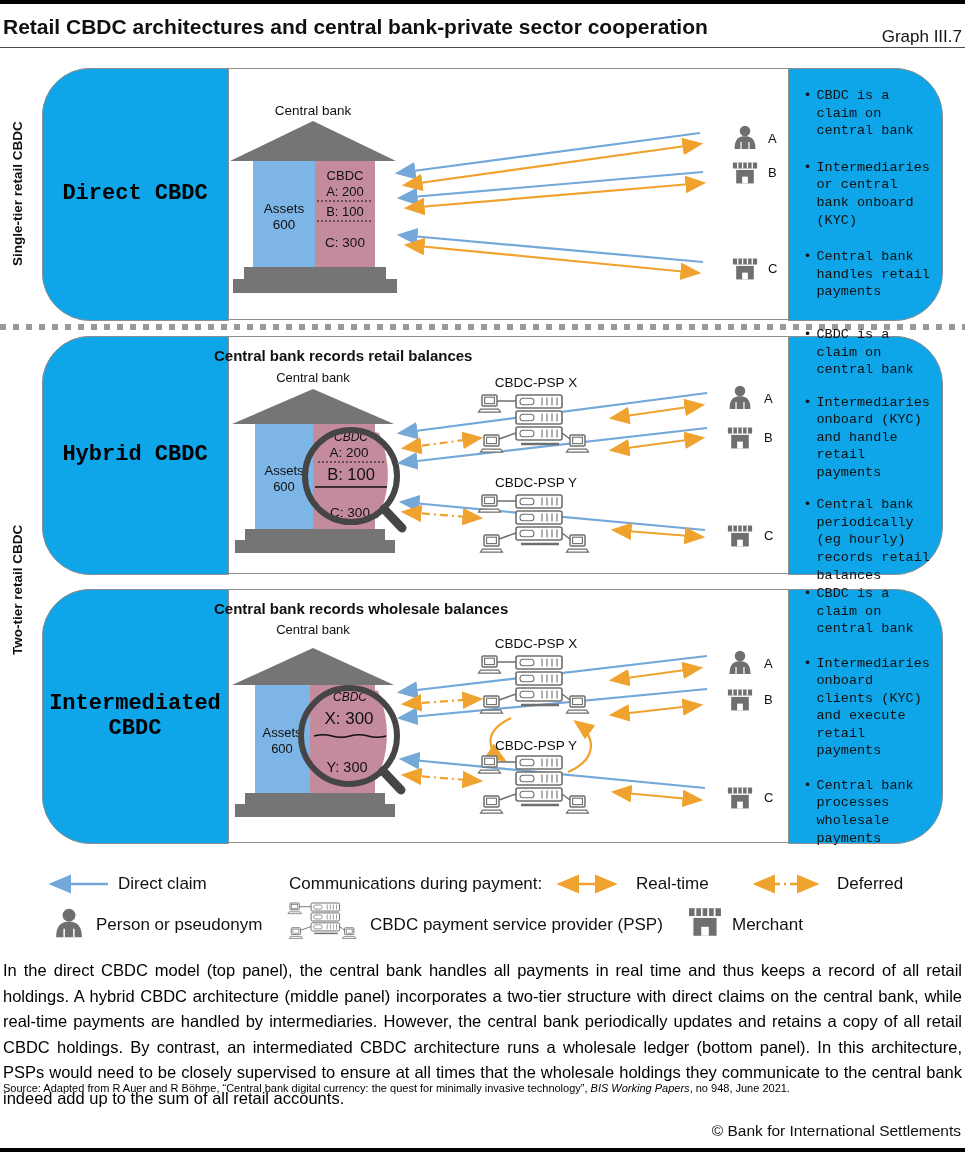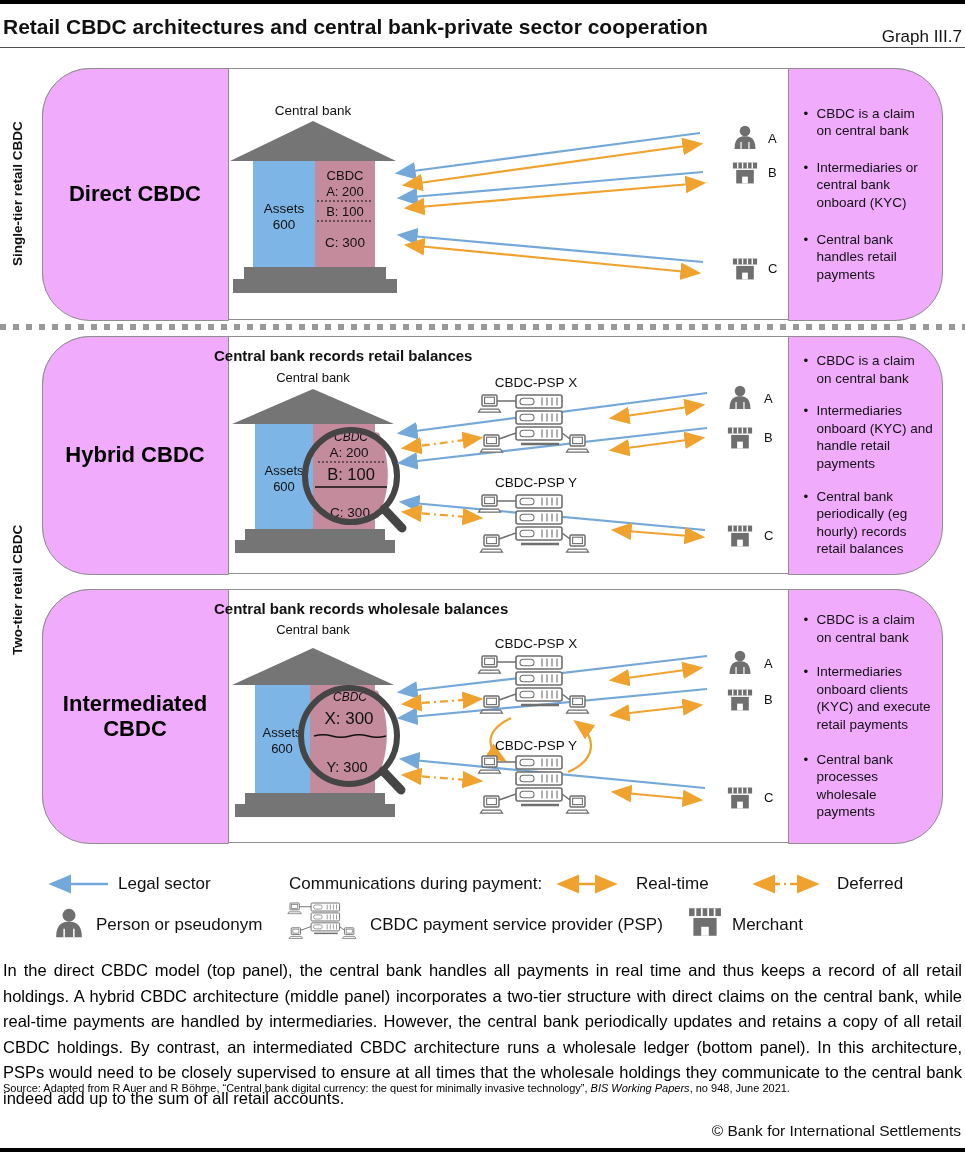--- a/index.html
+++ b/index.html
@@ -31,21 +31,21 @@
   .panel {
     position:absolute; left:42px; width:900px; background:#fff;
     border:1.5px solid #8e8e8e; border-radius:48px;
   }
   .panel-1 { top:6px;  height:252px; }
   .panel-2 { top:274px; height:238px; }
   .panel-3 { top:527px; height:254px; }
 
   .cap {
     position:absolute; top:-1.5px; bottom:-1.5px;
-    background:#f0abfc; border:1.5px solid #8e8e8e;
+    background:#0ea5e9; border:1.5px solid #8e8e8e;font-family:Liberation Mono, monospace;
   }
   .cap-left  { left:-1.5px; width:187px; border-radius:48px 0 0 48px;
                display:flex; align-items:center; justify-content:center; }
   .cap-right { right:-1.5px; width:155px; border-radius:0 48px 48px 0; }
 
   .panel-name { font-weight:bold; font-size:22px; line-height:1.15; text-align:center; color:#000; padding:0 6px; }
 
   .bullets {
     list-style:none; height:100%; padding:10px 8px 10px 15px;
     display:flex; flex-direction:column; justify-content:center; gap:19px;
@@ -309,21 +309,21 @@
       <text class="svgtext" x="564" y="78" font-size="13">A</text>
       <text class="svgtext" x="564" y="114" font-size="13">B</text>
       <text class="svgtext" x="564" y="212" font-size="13">C</text>
     </svg>
   </div>
 </div>
 
 <svg class="legend-item" style="left:46px;top:878px" width="64" height="12">
   <line x1="62" y1="6" x2="6" y2="6" stroke="#73a8d8" stroke-width="2.4" marker-end="url(#hb)"></line>
 </svg>
-<span class="legend-item" style="left:118px;top:874px">Legal sector</span>
+<span class="legend-item" style="left:118px;top:874px">Direct claim</span>
 
 <span class="legend-item" style="left:289px;top:874px">Communications during payment:</span>
 
 <svg class="legend-item" style="left:552px;top:878px" width="70" height="12">
   <line x1="8" y1="6" x2="62" y2="6" stroke="#f0a22e" stroke-width="2.4" marker-start="url(#ho)" marker-end="url(#ho)"></line>
 </svg>
 <span class="legend-item" style="left:636px;top:874px">Real-time</span>
 
 <svg class="legend-item" style="left:748px;top:878px" width="76" height="12">
   <line x1="8" y1="6" x2="68" y2="6" stroke="#f0a22e" stroke-width="2.4" stroke-dasharray="7 4 2 4" marker-start="url(#ho)" marker-end="url(#ho)"></line>

